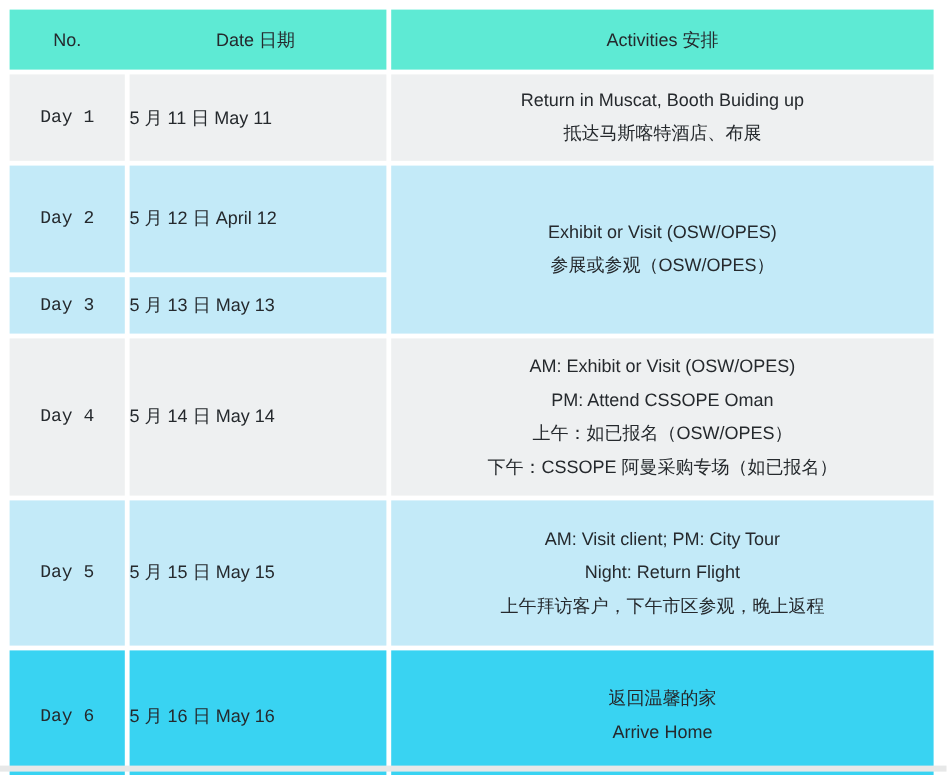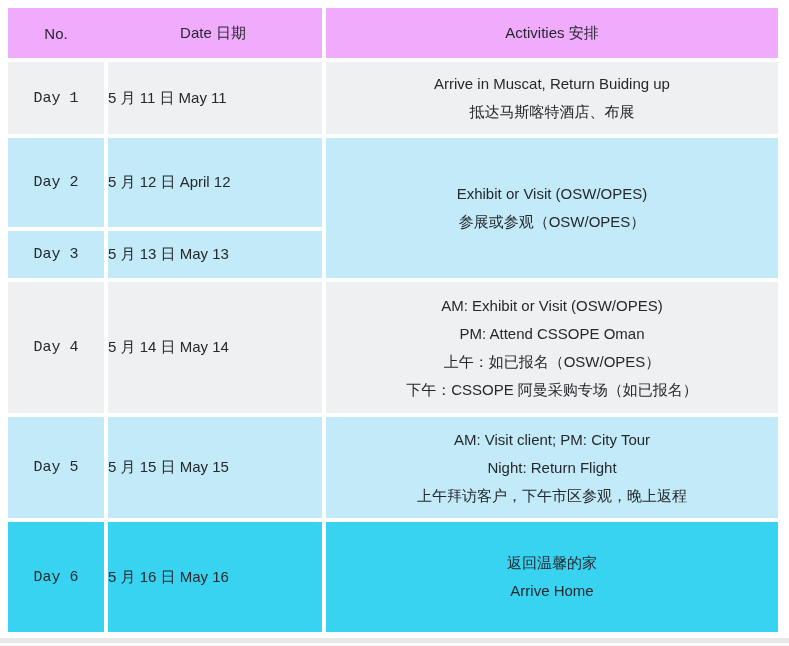--- a/index.html
+++ b/index.html
@@ -24,41 +24,41 @@
   table.schedule td{
     color:#25292d;
     font-size:15px;
     vertical-align:middle;
     padding:0;
   }
   .col-no{width:96px;}
   .col-date{width:214px;}
   .col-act{width:452px;}
 
-  .bg-head{background:#f0abfc;}
+  .bg-head{background:#5eead4;}
   .bg-gray{background:#eef0f1;}
   .bg-lcyan{background:#c3eaf8;}
   .bg-bcyan{background:#39d3f2;}
 
   .head-row td{height:50px;font-size:16px;}
   .head-split{display:flex;align-items:center;width:100%;}
   .head-split .h-no{width:96px;text-align:center;}
   .head-split .h-date{flex:1;text-align:center;}
   .head-act{text-align:center;}
 
   .cell-day{text-align:center;font-family:Liberation Mono, monospace;}
   .cell-date{text-align:left;padding-left:17px;}
   .cell-act{text-align:center;}
   .cell-act .line{line-height:28px;}
 
   .h-r1{height:72px;}
   .h-r2{height:89px;}
   .h-r3{height:47px;}
   .h-r4{height:131px;}
-  .h-r5{height:101px;}
+  .h-r5{height:121px;}
   .h-r6{height:110px;}
 
   .bottom-strip{
     position:absolute;
     left:0;
     right:0;
     bottom:3px;
     height:5px;
     background:#e7e8e8;
   }
@@ -83,21 +83,21 @@
           <span class="h-date">Date 日期</span>
         </div>
       </td>
       <td class="bg-head head-act">Activities 安排</td>
     </tr>
 
     <tr>
       <td class="bg-gray cell-day h-r1">Day 1</td>
       <td class="bg-gray cell-date">5 月 11 日 May 11</td>
       <td class="bg-gray cell-act">
-        <div class="line">Arrive in Muscat, Return Buiding up</div>
+        <div class="line">Return in Muscat, Booth Buiding up</div>
         <div class="line">抵达马斯喀特酒店、布展</div>
       </td>
     </tr>
 
     <tr>
       <td class="bg-lcyan cell-day h-r2">Day 2</td>
       <td class="bg-lcyan cell-date">5 月 12 日 April 12</td>
       <td class="bg-lcyan cell-act" rowspan="2">
         <div class="line">Exhibit or Visit (OSW/OPES)</div>
         <div class="line">参展或参观（OSW/OPES）</div>

